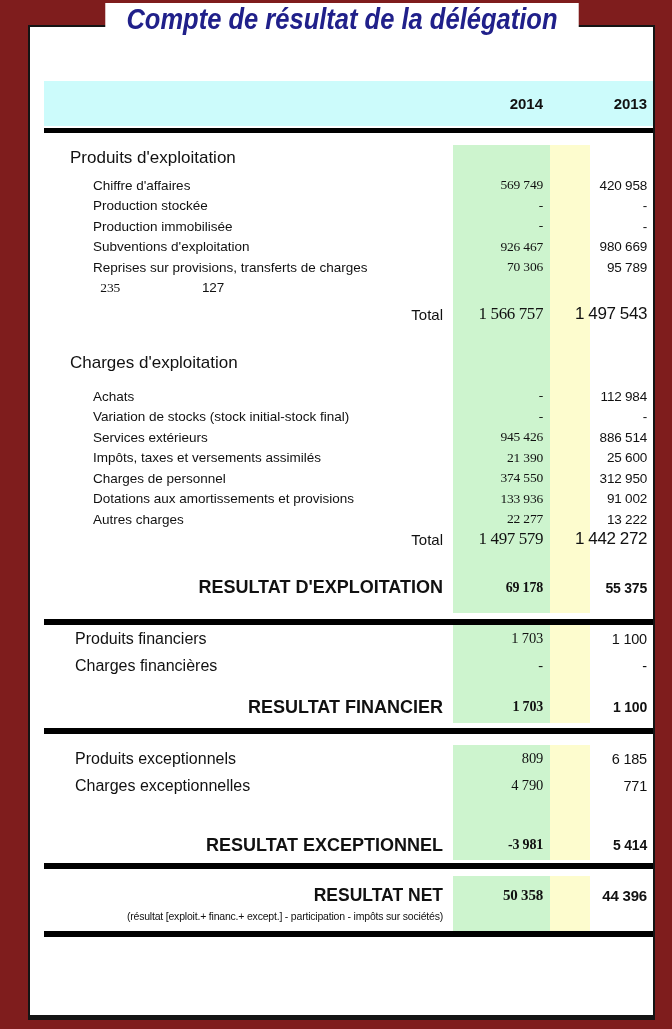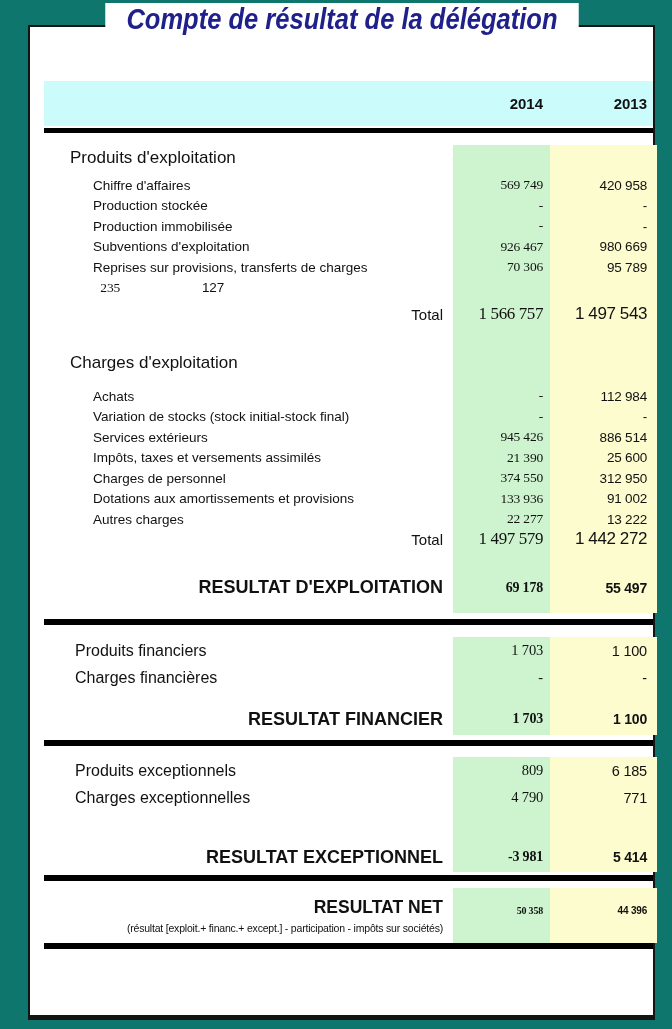--- a/index.html
+++ b/index.html
@@ -1,18 +1,18 @@
 <!DOCTYPE html>
 <html style="--title-color: #20208a; --header-band-bg: #ccfbfb; --col-2014-bg: #cdf4ce; --col-2013-bg: #fdfcce; --rule-color: #000000;"><head>
 <meta charset="utf-8">
 <style>
   * { margin:0; padding:0; box-sizing:border-box; }
   html,body { width:672px; height:1029px; background:#ffffff;
               font-family:"Liberation Sans", sans-serif; color:#111; }
-  .page { position:relative; width:672px; height:1029px; background:#0f766e; overflow:hidden; }
+  .page { position:relative; width:672px; height:1029px; background:#7f1d1d; overflow:hidden; }
 
   
   .box { position:absolute; left:28px; top:25px; width:627px; height:995px;
          background:#fff; border:2px solid #141414; border-bottom-width:5px; }
 
   
   .title-wrap { position:absolute; top:-24px; left:0; right:0; text-align:center; }
   .title { display:inline-block; background:#ffffff; padding:0 24px;
            font-size:29px; font-weight:700; font-style:italic;
            color:var(--title-color,#20208a); transform:scaleX(.88); white-space:nowrap; }
@@ -21,21 +21,21 @@
   .band { margin:54px 15px 0 14px; width:609px; height:45px;
           background:var(--header-band-bg,#ccfbfb); display:flex; align-items:center; }
   .band .sp { flex:1; }
   .band .h14 { width:97px;  text-align:right; padding-right:7px; font-size:15px; font-weight:700; }
   .band .h13 { width:103px; text-align:right; padding-right:6px; font-size:15px; font-weight:700; }
 
   .rule { margin-left:14px; width:609px; height:5px; background:var(--rule-color,#000); }
   .rule.t6 { height:6px; }
 
   
-  .sec { width:627px;
+  .sec { width:560px;
          background:linear-gradient(to right,
            rgba(0,0,0,0) 0 423px,
            var(--col-2014-bg,#cdf4ce) 423px 520px,
            var(--col-2013-bg,#fdfcce) 520px 623px); }
 
   .row { display:flex; width:623px; }
   .lbl { width:423px; display:flex; align-items:center; }
   .c14 { width:97px;  display:flex; align-items:center; justify-content:flex-end;
          padding-right:7px; letter-spacing:-0.2px;font-family:Liberation Serif, serif; }
   .c13 { width:103px; display:flex; align-items:center; justify-content:flex-end;
@@ -59,21 +59,21 @@
   .total .c14, .total .c13 { font-size:17px; align-items:flex-end; padding-bottom:1px;
                 letter-spacing:-0.4px; }
 
   .resultat { height:24px; font-weight:700; }
   .resultat .lbl { justify-content:flex-end; padding-right:10px; font-size:18px; }
   .resultat .c14, .resultat .c13 { font-size:14px; }
 
   .net { height:32px; }
   .net .lbl { justify-content:flex-end; padding-right:10px; font-weight:700; font-size:17.5px;
               align-items:flex-end; padding-bottom:2px; }
-  .net .c14, .net .c13 { font-weight:700; font-size:10px; align-items:flex-end; padding-bottom:4px; }
+  .net .c14, .net .c13 { font-weight:700; font-size:15px; align-items:flex-end; padding-bottom:4px; }
 
   .note-row { height:23px; }
   .note-row .lbl { justify-content:flex-end; padding-right:10px; font-size:10.5px;
                    align-items:flex-start; padding-top:2px; letter-spacing:-0.2px; }
 </style>
 </head>
 <body>
 
 <div class="page">
   <div class="box">
@@ -173,27 +173,27 @@
       </div>
       <div class="row total short">
         <div class="lbl">Total</div>
         <div class="c14">1 497 579</div>
         <div class="c13">1 442 272</div>
       </div>
       <div class="row" style="height:26px"></div>
       <div class="row resultat">
         <div class="lbl">RESULTAT D'EXPLOITATION</div>
         <div class="c14">69 178</div>
-        <div class="c13">55 497</div>
+        <div class="c13">55 375</div>
       </div>
     </div>
 
     <div class="rule t6" style="margin-top:6px"></div>
 
-    <div class="sec" style="margin-top:12px;height:98px">
+    <div class="sec" style="height:98px">
       <div class="row item2">
         <div class="lbl">Produits financiers</div>
         <div class="c14">1 703</div>
         <div class="c13">1 100</div>
       </div>
       <div class="row item2">
         <div class="lbl">Charges financières</div>
         <div class="c14">-</div>
         <div class="c13">-</div>
       </div>

